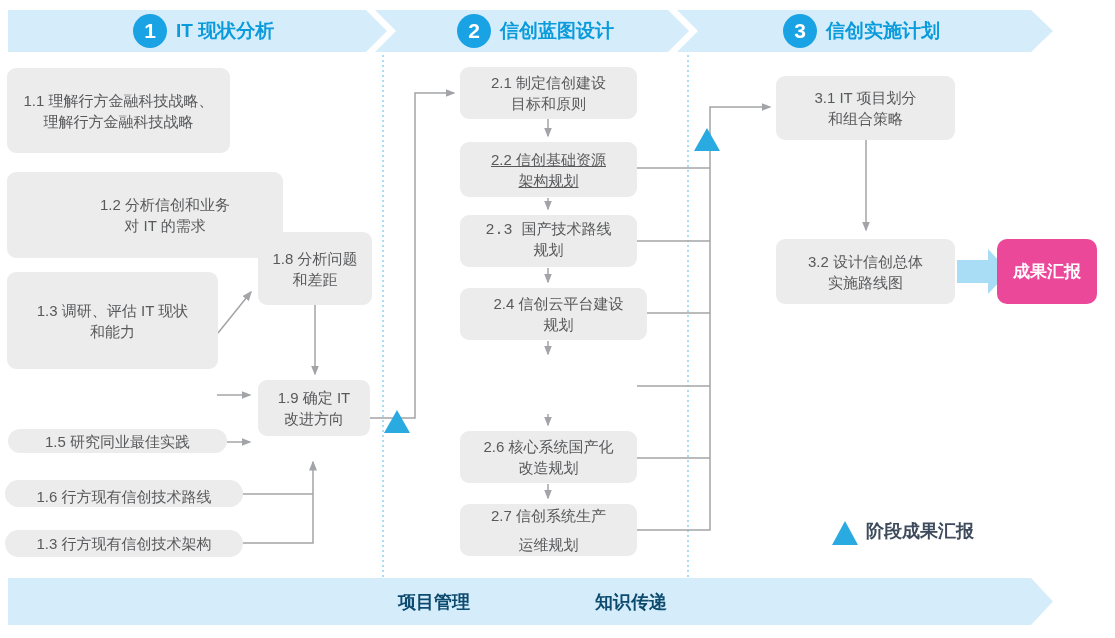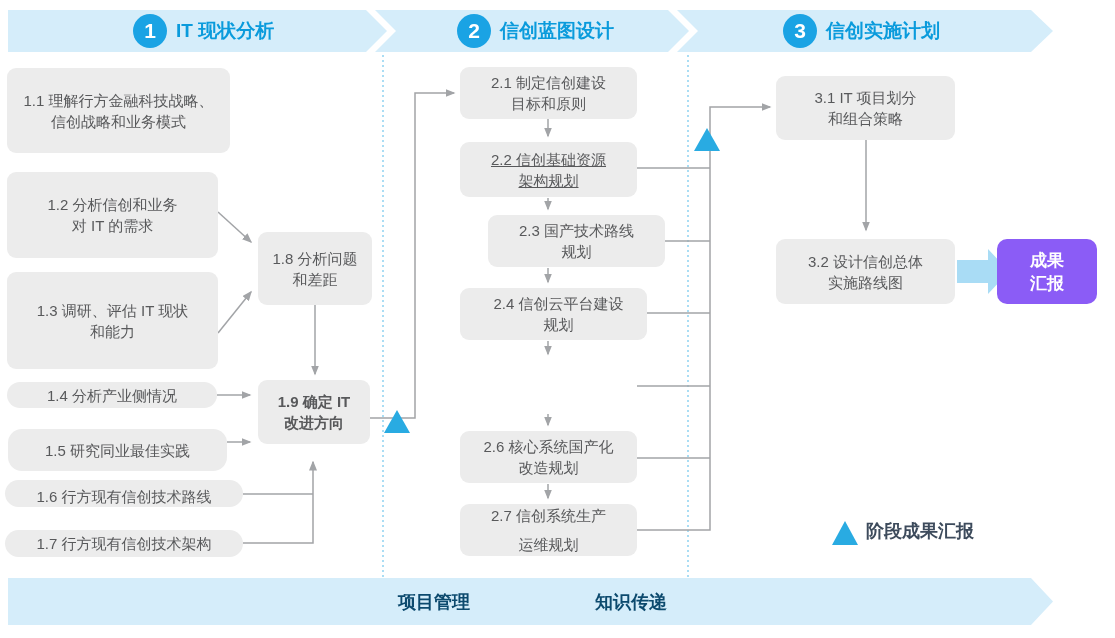--- a/index.html
+++ b/index.html
@@ -31,23 +31,23 @@
     position:absolute; background:#ececec; border-radius:9px; z-index:2;
     color:#58595b; font-size:15px; line-height:21px; text-align:center;
     display:flex; flex-direction:column; align-items:center; justify-content:center;
   }
   .box span { white-space:nowrap; }
   .pill { border-radius:14px; }
 
   
   .result-box {
     position:absolute; left:997px; top:239px; width:100px; height:65px;
-    background:#8b5cf6; border-radius:10px; z-index:2;
+    background:#ec4899; border-radius:10px; z-index:2;
     color:#ffffff; font-size:17px; font-weight:bold; line-height:23px; text-align:center;
-    display:flex; flex-direction:column; align-items:center; justify-content:center;
+    display:flex; align-items:center; justify-content:center;
   }
 
   .legend-label {
     position:absolute; left:866px; top:519px; z-index:2;
     color:#3d4b5c; font-size:18px; font-weight:bold; white-space:nowrap;
   }
 
   svg.wires { position:absolute; left:0; top:0; z-index:1; }
 </style>
 </head>
@@ -119,60 +119,57 @@
         <span>3</span>
       </div>
       <span class="phase-title">信创实施计划</span>
     </div>
   </div>
   <div class="chevron-gap" style="left:366px;"></div>
   <div class="chevron-gap" style="left:668px;"></div>
 
   <div class="box" style="left:7px; top:68px; width:223px; height:85px;">
     <span>1.1 理解行方金融科技战略、</span>
-    <span>信创战略和业务模式</span>
-  </div>
-  <div class="box" style="left:7px; top:172px; width:211px; height:86px;">
+    <span>理解行方金融科技战略</span>
+  </div>
+  <div class="box" style="left:7px; top:172px; width:236px; height:86px;padding-left:40px;">
     <span>1.2 分析信创和业务</span>
     <span>对 IT 的需求</span>
   </div>
   <div class="box" style="left:7px; top:272px; width:211px; height:97px;">
     <span>1.3 调研、评估 IT 现状</span>
     <span>和能力</span>
   </div>
-  <div class="box pill" style="left:7px; top:382px; width:210px; height:26px;">
-    <span>1.4 分析产业侧情况</span>
-  </div>
-  <div class="box pill" style="left:8px; top:429px; width:219px; height:42px;">
+  <div class="box pill" style="left:8px; top:429px; width:219px; height:24px;">
     <span>1.5 研究同业最佳实践</span>
   </div>
   <div class="box pill" style="left:5px; top:480px; width:238px; height:27px;justify-content:flex-end;">
     <span>1.6 行方现有信创技术路线</span>
   </div>
   <div class="box pill" style="left:5px; top:530px; width:238px; height:27px;">
-    <span>1.7 行方现有信创技术架构</span>
+    <span>1.3 行方现有信创技术架构</span>
   </div>
   <div class="box" style="left:258px; top:232px; width:114px; height:73px;">
     <span>1.8 分析问题</span>
     <span>和差距</span>
   </div>
-  <div class="box" style="left:258px; top:380px; width:112px; height:64px;font-weight:bold;">
+  <div class="box" style="left:258px; top:380px; width:112px; height:56px;">
     <span>1.9 确定 IT</span>
     <span>改进方向</span>
   </div>
 
   <div class="box" style="left:460px; top:67px; width:177px; height:52px;">
     <span>2.1 制定信创建设</span>
     <span>目标和原则</span>
   </div>
   <div class="box" style="left:460px; top:142px; width:177px; height:55px;text-decoration:underline;">
     <span>2.2 信创基础资源</span>
     <span>架构规划</span>
   </div>
-  <div class="box" style="left:488px; top:215px; width:177px; height:52px;">
+  <div class="box" style="left:460px; top:215px; width:177px; height:52px;font-family:Liberation Mono, monospace;">
     <span>2.3 国产技术路线</span>
     <span>规划</span>
   </div>
   <div class="box" style="left:460px; top:288px; width:177px; height:52px;padding-left:10px;">
     <span>2.4 信创云平台建设</span>
     <span>规划</span>
   </div>
   <div class="box" style="left:460px; top:431px; width:177px; height:52px;">
     <span>2.6 核心系统国产化</span>
     <span>改造规划</span>

